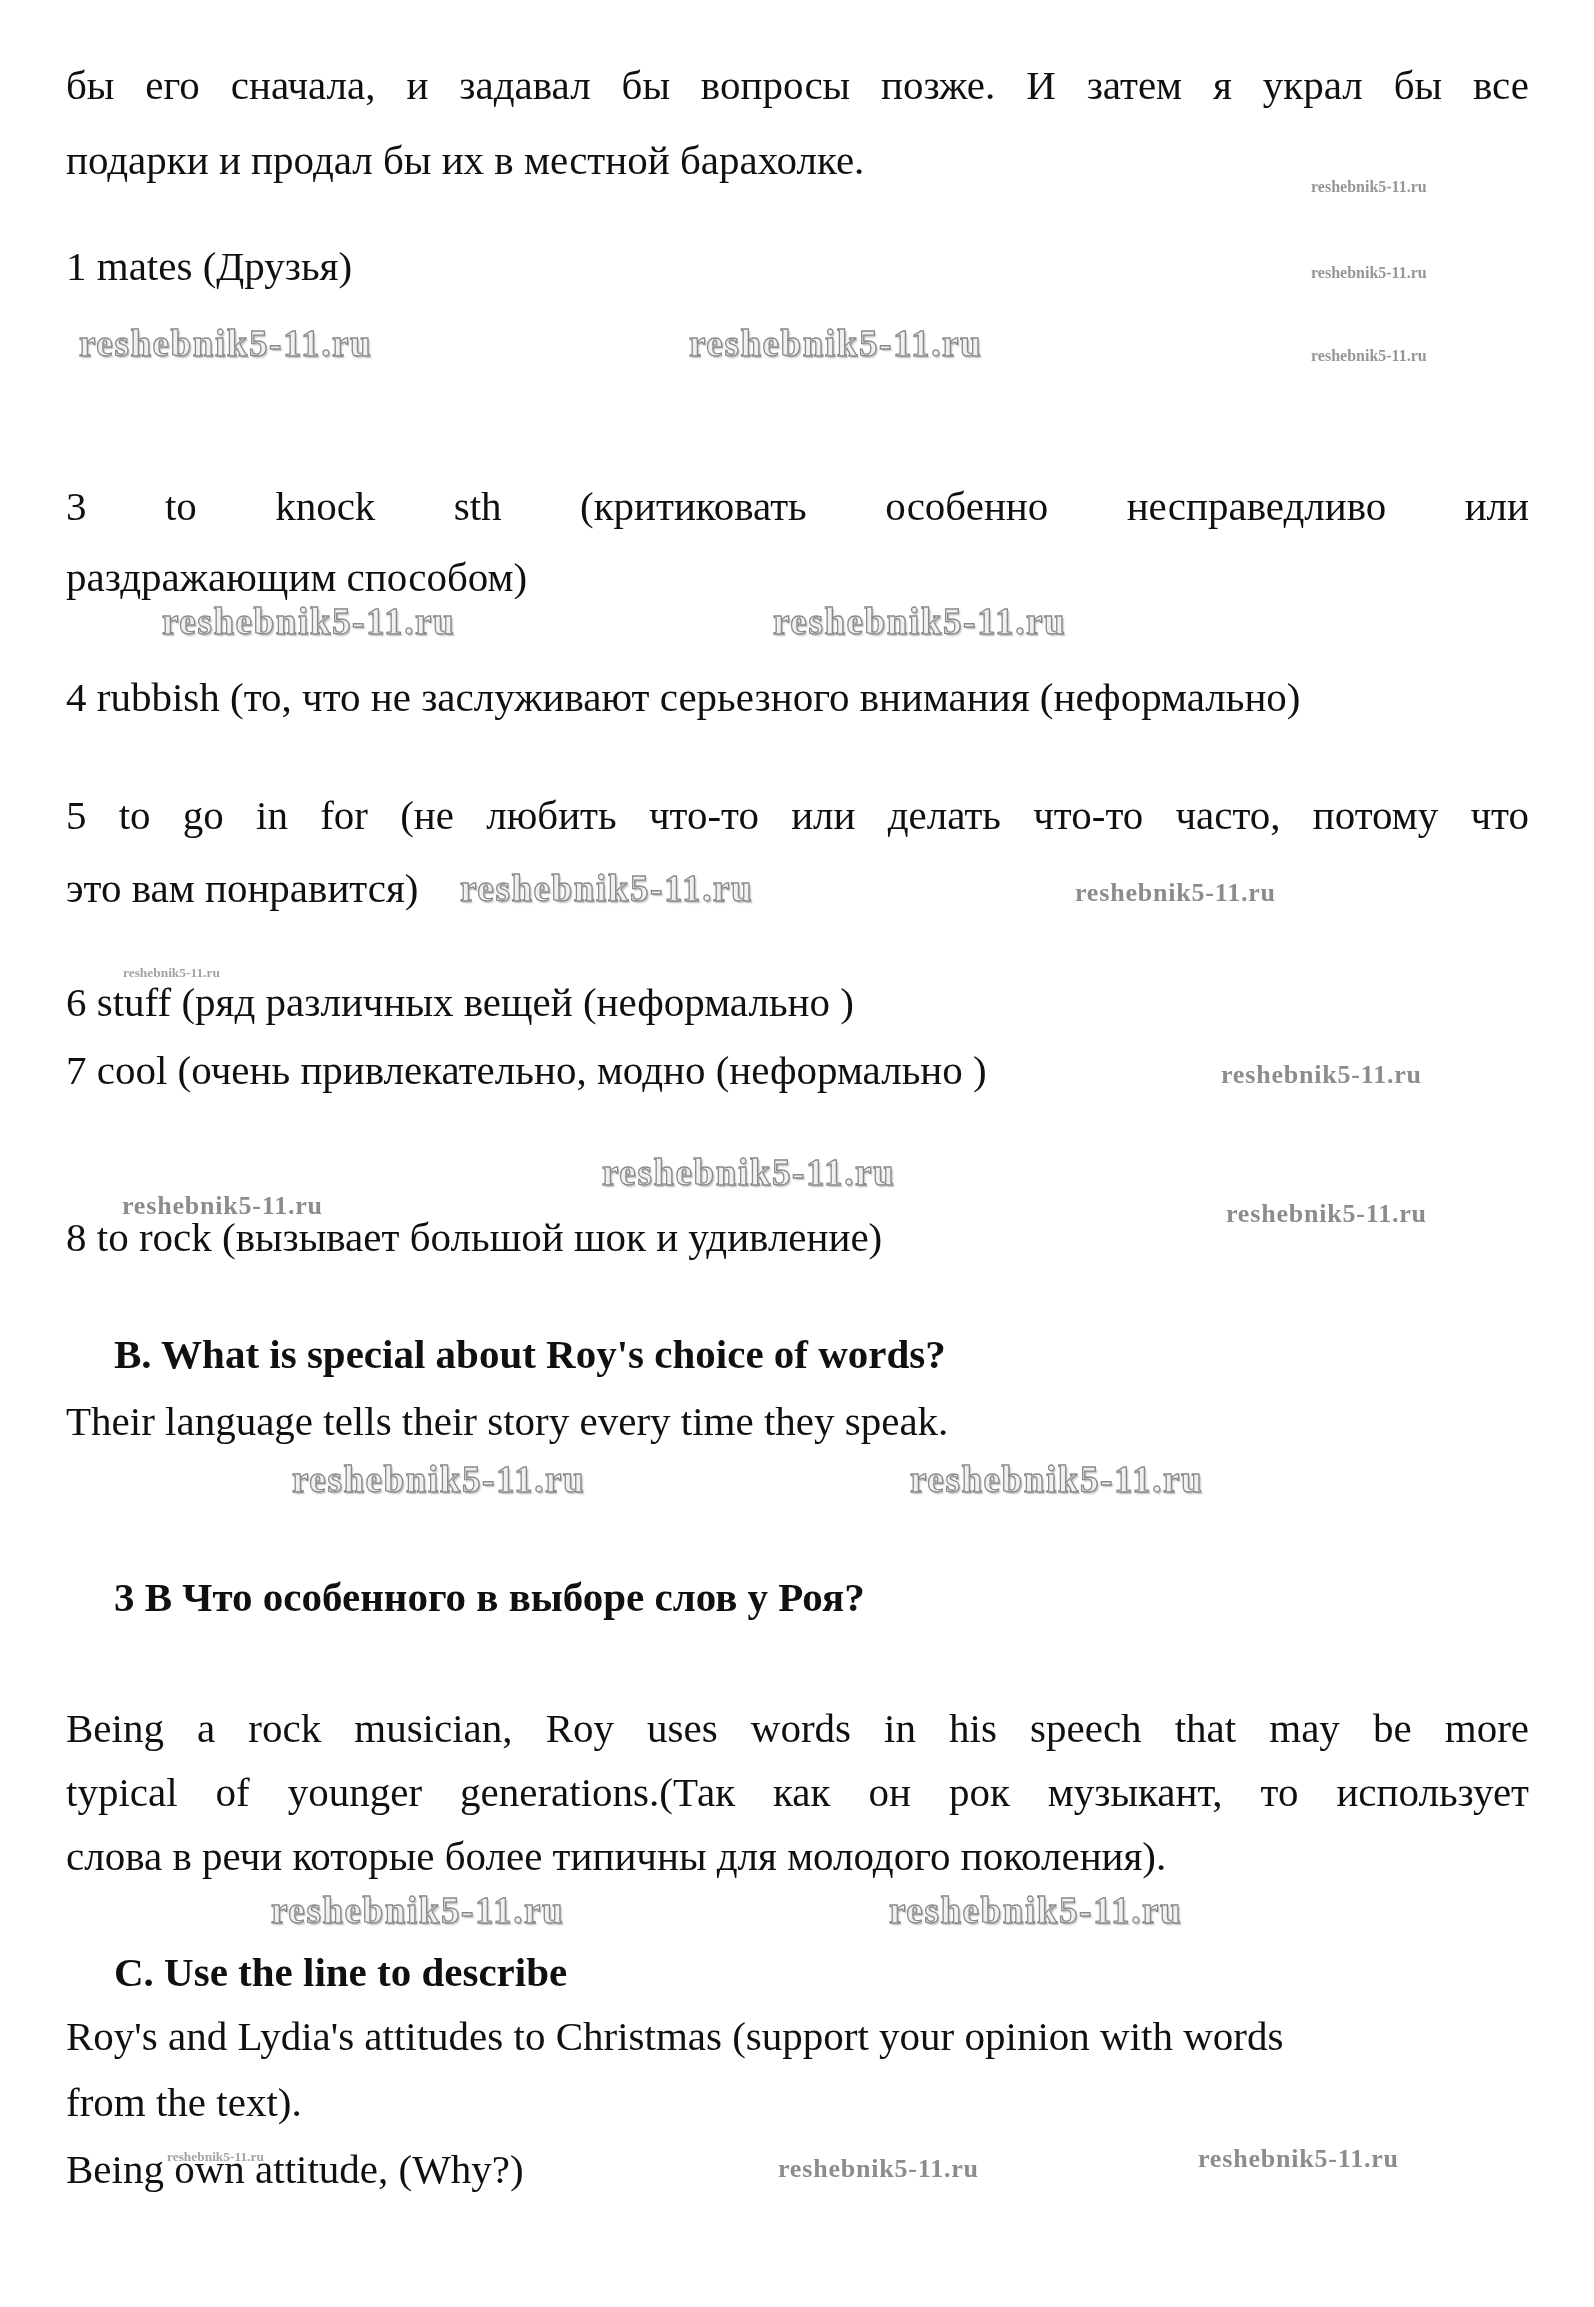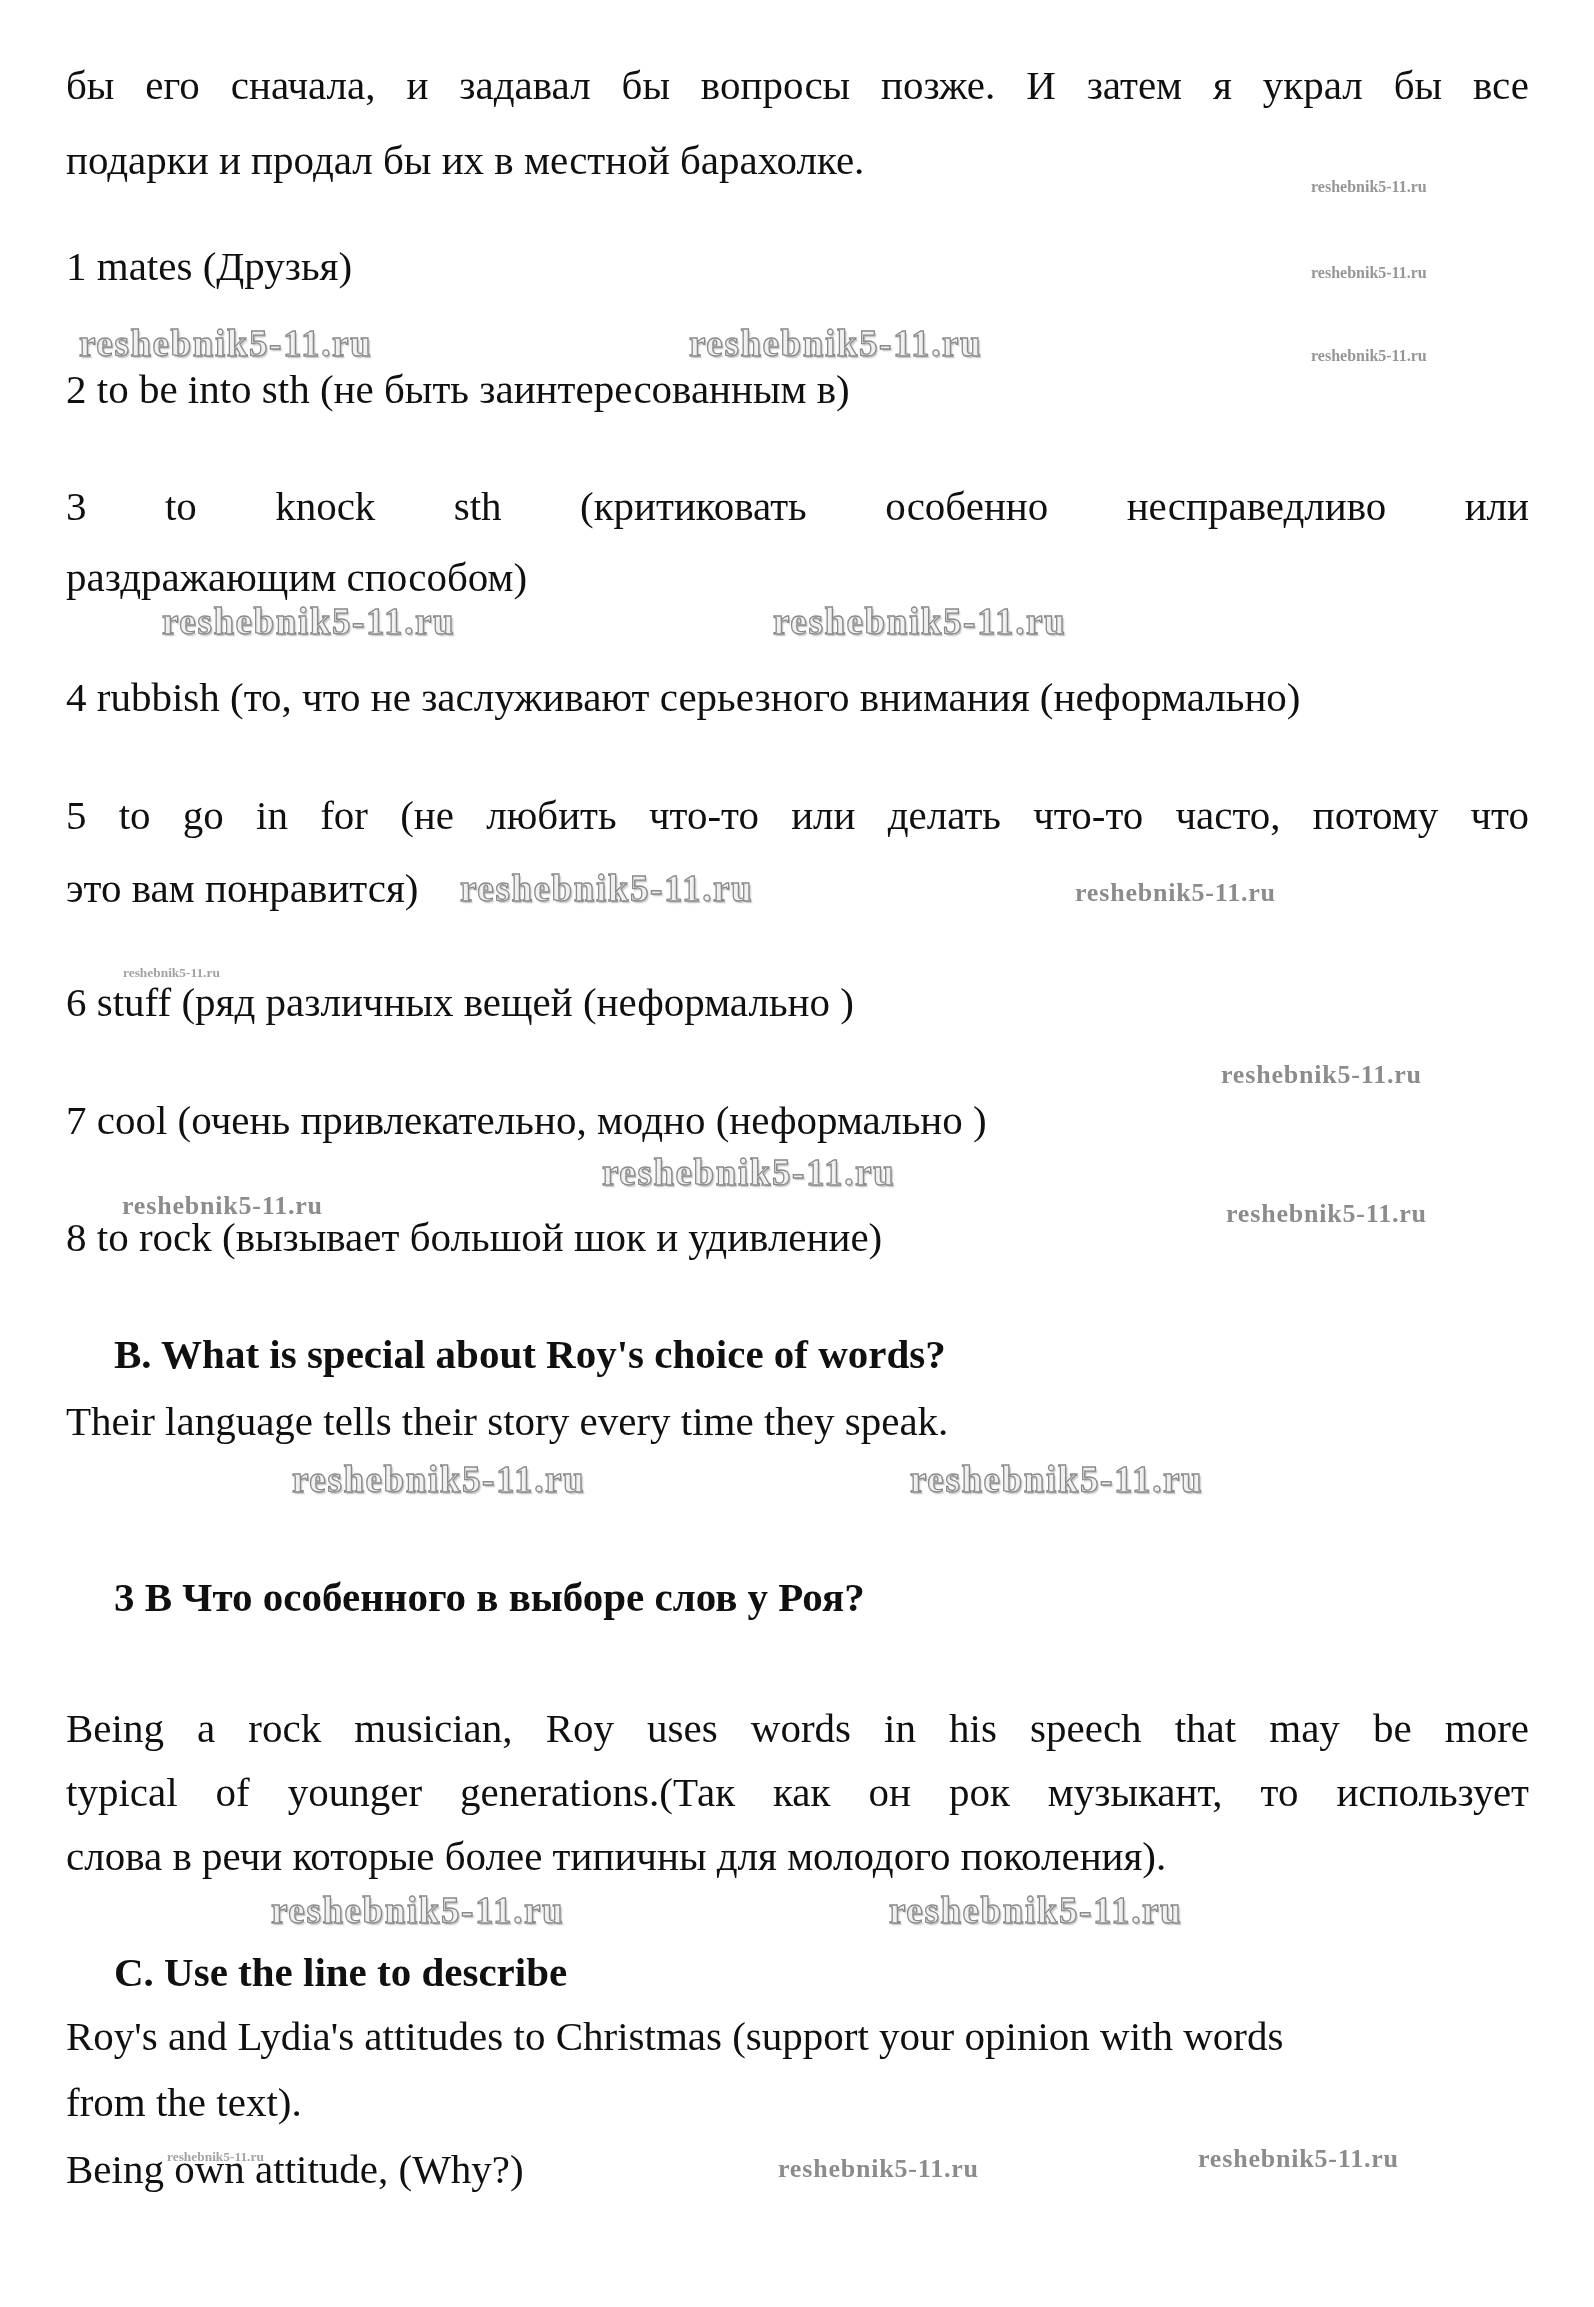--- a/index.html
+++ b/index.html
@@ -66,21 +66,20 @@
 
   <div class="wm wm-small" style="top:178px; left:1311px">reshebnik5-11.ru</div>
   <div class="wm wm-small" style="top:264px; left:1311px">reshebnik5-11.ru</div>
   <div class="wm wm-small" style="top:347px; left:1311px">reshebnik5-11.ru</div>
 
   <div class="t" style="top:243px">1 mates (Друзья)</div>
 
   <div class="wm wm-large" style="top:322px; left:79px">reshebnik5-11.ru</div>
   <div class="wm wm-large" style="top:322px; left:689px">reshebnik5-11.ru</div>
 
-  <div class="t" style="top:366px">2 to be into sth (не быть заинтересованным в)</div>
 
   <div class="t just" style="top:483px">3 to knock sth (критиковать особенно несправедливо или</div>
   <div class="t" style="top:554px">раздражающим способом)</div>
 
   <div class="wm wm-large" style="top:600px; left:162px">reshebnik5-11.ru</div>
   <div class="wm wm-large" style="top:600px; left:773px">reshebnik5-11.ru</div>
 
   <div class="t" style="top:674px">4 rubbish (то, что не заслуживают серьезного внимания (неформально)</div>
 
   <div class="t just" style="top:792px">5 to go in for (не любить что-то или делать что-то часто, потому что</div>
@@ -88,21 +87,21 @@
 
   <div class="wm wm-large" style="top:867px; left:460px">reshebnik5-11.ru</div>
   <div class="wm wm-med" style="top:878px; left:1075px">reshebnik5-11.ru</div>
 
   <div class="wm wm-tiny" style="top:965px; left:123px">reshebnik5-11.ru</div>
 
   <div class="t" style="top:979px">6 stuff (ряд различных вещей (неформально )</div>
 
   <div class="wm wm-med" style="top:1060px; left:1221px">reshebnik5-11.ru</div>
 
-  <div class="t" style="top:1097px">7 cool (очень привлекательно, модно (неформально )</div>
+  <div class="t" style="top:1047px">7 cool (очень привлекательно, модно (неформально )</div>
 
   <div class="wm wm-large" style="top:1151px; left:602px">reshebnik5-11.ru</div>
   <div class="wm wm-med" style="top:1191px; left:122px">reshebnik5-11.ru</div>
   <div class="wm wm-med" style="top:1199px; left:1226px">reshebnik5-11.ru</div>
 
   <div class="t" style="top:1214px">8 to rock (вызывает большой шок и удивление)</div>
 
   <div class="t h" style="top:1331px">B. What is special about Roy's choice of words?</div>
   <div class="t" style="top:1398px">Their language tells their story every time they speak.</div>
 

